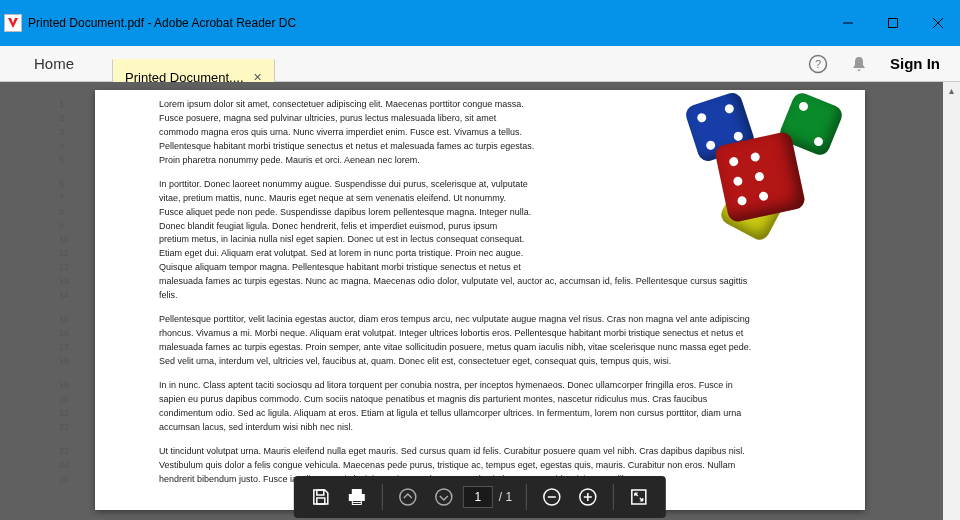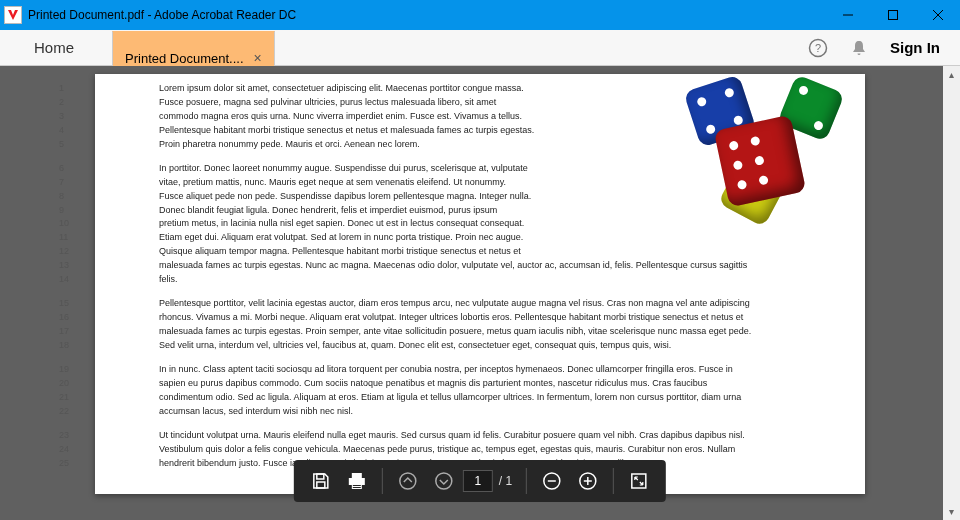--- a/index.html
+++ b/index.html
@@ -1,23 +1,23 @@
 <!DOCTYPE html>
 <html><head>
 <meta charset="utf-8">
 <style>
   * { box-sizing: border-box; margin: 0; padding: 0; }
   body { font-family: "Segoe UI", Arial, sans-serif; background: #fff; width: 960px; height: 520px; overflow: hidden; }
-  .titlebar { height: 30px; background: #0593ea; display: flex; align-items: center; padding-left: 4px; }
+  .titlebar { height: 46px; background: #0593ea; display: flex; align-items: center; padding-left: 4px; }
   .tb-icon { width: 18px; height: 18px; background: #fff; border: 1px solid #bbb; margin-right: 6px; display:flex; align-items:center; justify-content:center;}
   .tb-title { color: #000; font-size: 12px; flex: 1; }
   .tb-btn { width: 45px; height: 30px; display:flex; align-items:center; justify-content:center; }
   .toolbar { height: 36px; background: #f7f7f7; border-bottom: 1px solid #ccc; display:flex; align-items:stretch;padding-left:16px; }
   .tool-item { padding: 0 18px; display:flex; align-items:center; font-size: 15px; color:#333; }
-  .tab { border-top:1px solid transparent; margin-left:20px; background:#fdba74; border-left:1px solid #ccc; border-right:1px solid #ccc; padding:0 12px; display:flex; align-items:flex-end; gap:10px; font-size:13px; position:relative; top:1px;}
+  .tab { border-top:1px solid transparent; margin-left:20px; background:#fef9c3; border-left:1px solid #ccc; border-right:1px solid #ccc; padding:0 12px; display:flex; align-items:center; gap:10px; font-size:13px; position:relative; top:13px;}
   .tab-close { font-size: 14px; color:#555; }
   .spacer { flex:1; }
   .tb-right { display:flex; align-items:center; gap:22px; padding-right:20px; }
   .signin { font-weight:700; font-size:15px; }
   .viewport { height: 454px; background:#606060; display:flex; position:relative;}
   .page-wrap { flex:1; display:flex; justify-content:center; overflow-y:auto; padding:8px 0 12px 0;}
   .scrollbar { width:17px; background:#f0f0f0; position:absolute; right:0; top:0; bottom:0;}
   .scroll-arrow { height:17px; display:flex; align-items:center; justify-content:center; background:#f0f0f0; font-size:10px; color:#666;}
   .page { width:770px; background:#fff; height:420px; box-shadow:0 2px 6px rgba(0,0,0,0.4); position:relative; padding:8px 20px 8px 8px;}
   .gap { height:10px; }

